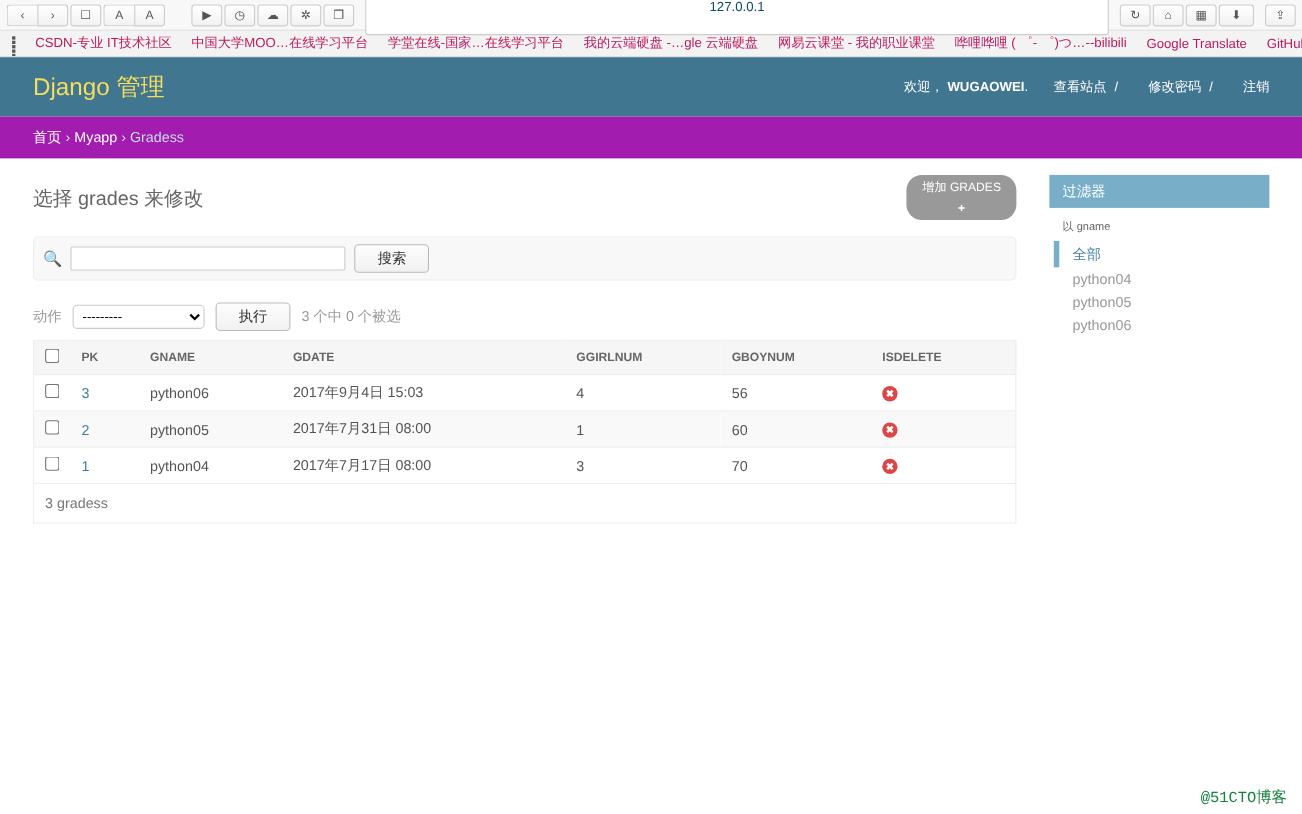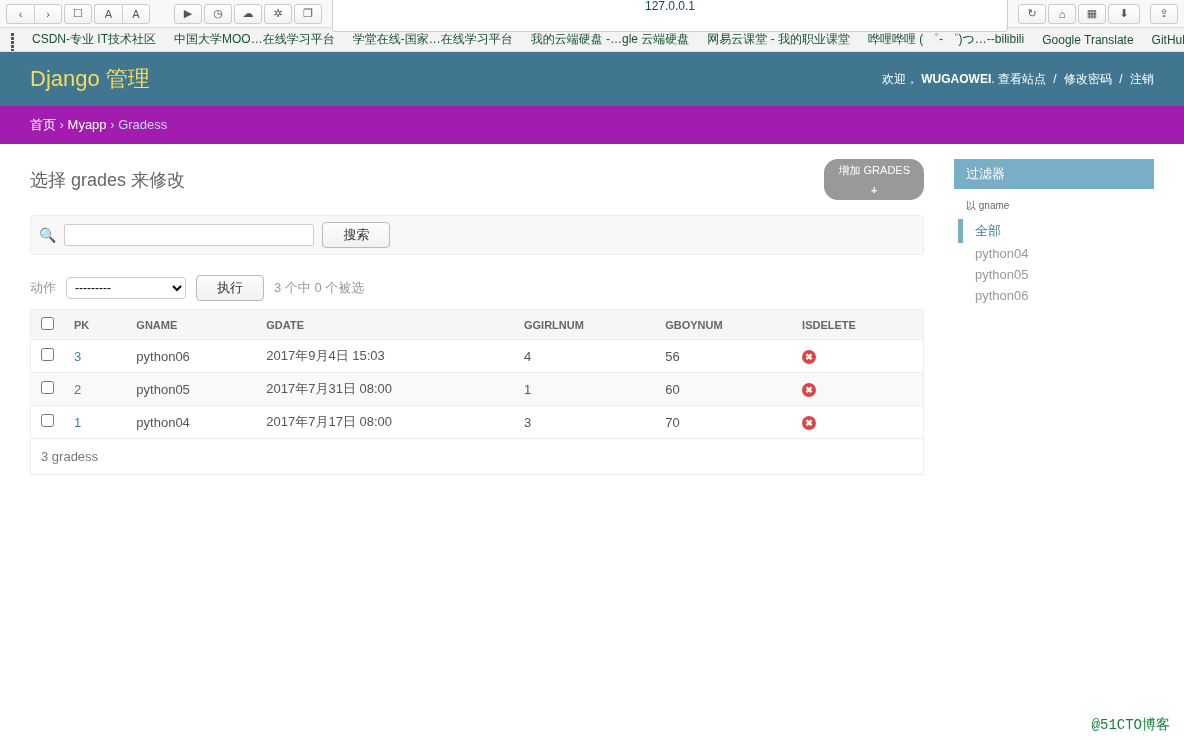--- a/index.html
+++ b/index.html
@@ -9,30 +9,30 @@
 .browser-bar { height: 28px; background: #f8f8f8; border-bottom: 1px solid #ddd; display: flex; align-items: center; padding: 0 6px; gap: 2px; }
 .nav-btn { width: 28px; height: 20px; border: 1px solid #ccc; background: linear-gradient(#fff,#f2f2f2); border-radius: 3px; display: flex; align-items: center; justify-content: center; font-size: 11px; color: #555; }
 .nav-btn.wide { width: 32px; }
 .nav-btn-group { display: flex; }
 .nav-btn-group .nav-btn:first-child { border-radius: 3px 0 0 3px; border-right: none; }
 .nav-btn-group .nav-btn:last-child { border-radius: 0 3px 3px 0; }
 .url-bar { flex: 1; margin: 0 8px; height: 36px; border: 1px solid #ccc; border-radius: 3px; background: #fff; text-align: center; font-size: 12px; color: #0c4a6e; line-height: 18px; }
 .right-controls { display:flex; gap:2px; }
 
 
-.bookmarks-bar { height: 24px; background: #f3f3f3; border-bottom: 1px solid #ddd; display: flex; align-items: center; padding: 0 10px; font-size: 12px; color: #14532d; gap: 18px; overflow: hidden; }
+.bookmarks-bar { height: 24px; background: #f3f3f3; border-bottom: 1px solid #ddd; display: flex; align-items: center; padding: 0 10px; font-size: 12px; color: #be185d; gap: 18px; overflow: hidden; }
 .bookmarks-bar span { white-space: nowrap; }
 .bm-icon { width:14px; height:14px; display:inline-block; }
 .bm-icon span{ display:block;width:3px;height:3px;background:#555;float:left;margin:0.5px;}
 
 
 .django-header { background: #417690; color: #ffc; padding: 12px 30px; display: flex; align-items: center; }
 .site-title { color: #f5dd5d; font-size: 22px; font-weight: 400; }
 .user-tools { margin-left: auto; font-size: 12px; color: #fff; }
-.user-tools a { color: #fff; text-decoration: none; }
+.user-tools a { color: #fff; text-decoration: none; margin-left: 20px; }
 .user-tools .sep { margin: 0 4px; }
 
 
 .breadcrumb { background: #a21caf; color: #c4dce8; padding: 10px 30px; font-size: 13px; }
 .breadcrumb a { color: #fff; text-decoration: none; }
 .breadcrumb .cur { color: #c4dce8; }
 
 
 .content { display: flex; padding: 15px 30px 20px; gap: 30px; }
 .main { flex: 1; }

